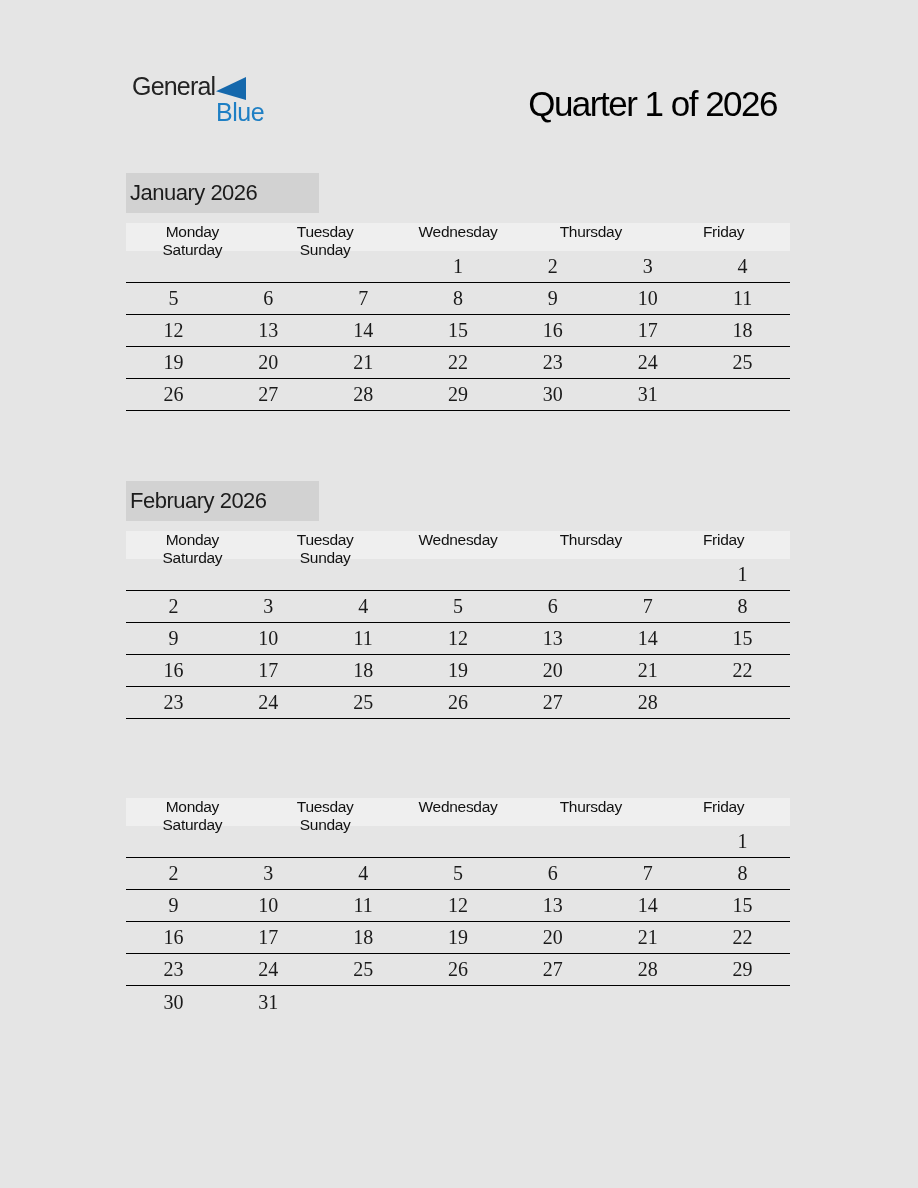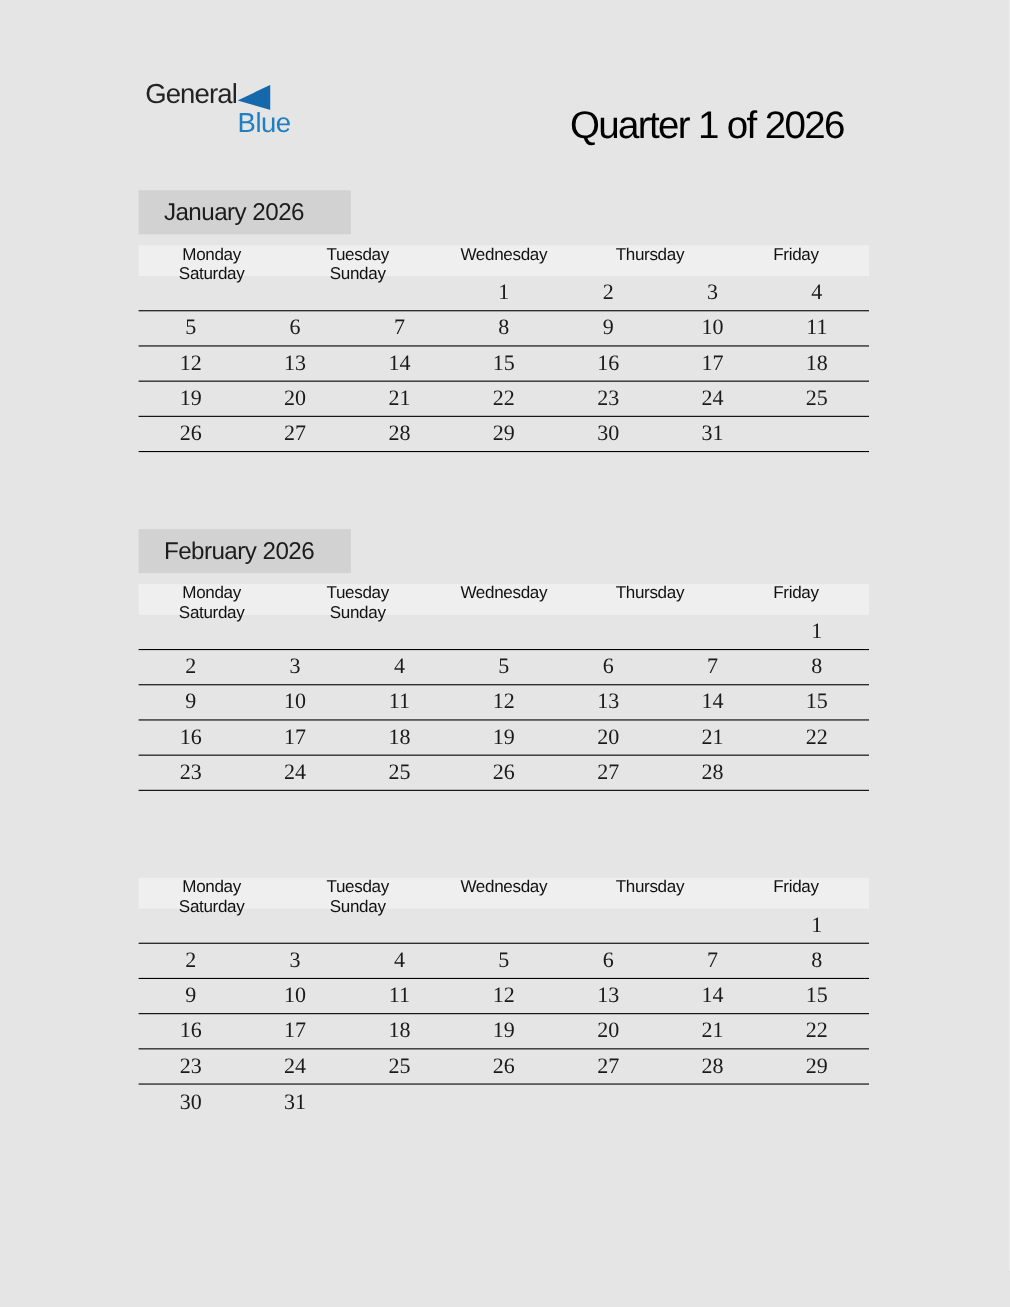--- a/index.html
+++ b/index.html
@@ -50,21 +50,21 @@
     font-size: 25px;
     line-height: 1;
     letter-spacing: -0.5px;
     color: #1e7fc4;
     font-weight: 400;
   }
   .quarter-title {
     position: absolute;
     top: 80px;
     right: 135px;
-    margin: 16px;
+    margin: 6px;
     font-size: 35px;
     font-weight: 400;
     letter-spacing: -1.5px;
     line-height: 1;
     color: #000000;
   }
 
   
   #months {
     position: absolute;
@@ -82,21 +82,21 @@
   .month:nth-of-type(2) { top: 481px; }
   .month:nth-of-type(3) { top: 788px; }
 
   .month-bar {
     box-sizing: border-box;
     width: 193px;
     height: 40px;
     background: #d2d2d2;
     display: flex;
     align-items: center;
-    padding-left: 23px;
+    padding-left: 4px;
     font-size: 22px;
     letter-spacing: -0.5px;
     color: #1c1c1c;
   }
   .weekday-row {
     margin-top: 10px;
     height: 28px;
     background: #efefef;
     display: grid;
     grid-template-columns: repeat(5, 1fr);

